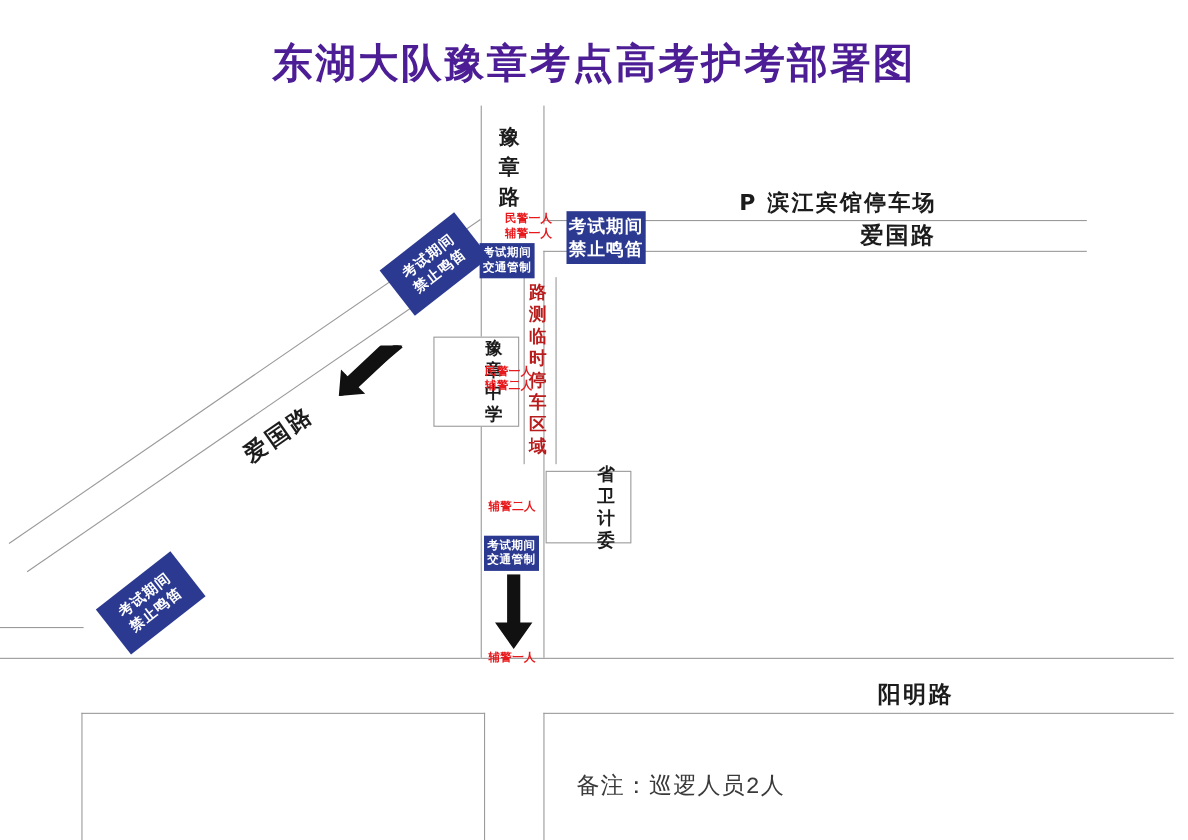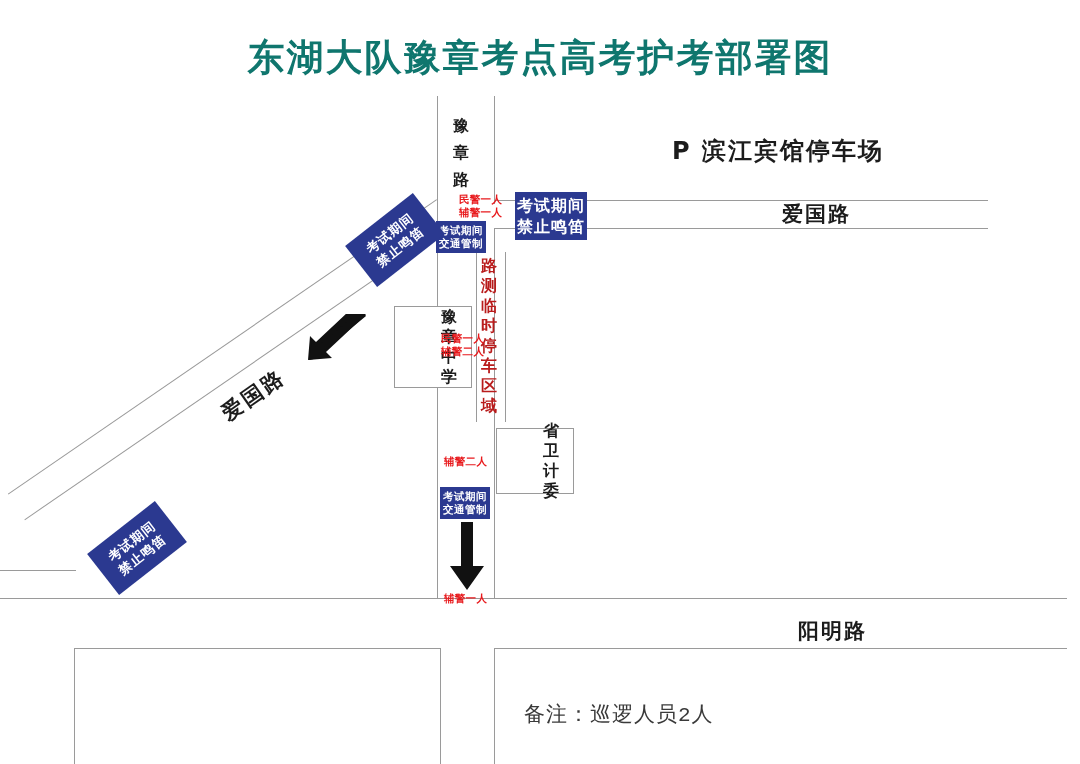--- a/index.html
+++ b/index.html
@@ -7,45 +7,45 @@
     font-family:"DejaVu Sans","Liberation Sans",sans-serif;
     width:1080px;height:764px;overflow:hidden;
   }
   #stage{position:relative;width:1080px;height:764px;background:#fff;}
 
   
   .title{
     position:absolute;left:0;top:36px;width:1080px;
     text-align:center;
     font-size:37px;line-height:44px;font-weight:bold;
-    color:#0f766e;letter-spacing:2px;
+    color:#4c1d95;letter-spacing:2px;
     font-family:"DejaVu Sans","Liberation Sans",sans-serif;
     white-space:nowrap;
   }
 
   
   .hline{position:absolute;height:0;border-top:1.5px solid #9a9a9a;}
   .vline{position:absolute;width:0;border-left:1.5px solid #9a9a9a;}
   .boxline{position:absolute;border:1.5px solid #9a9a9a;background:transparent;}
   .diag{position:absolute;height:0;border-top:1.5px solid #9a9a9a;
         transform-origin:0 0;}
 
   
   .roadname{
     position:absolute;font-weight:bold;color:#1c1c1c;
     font-size:21px;letter-spacing:2px;white-space:nowrap;
   }
   .vroadname{
     position:absolute;font-weight:bold;color:#1c1c1c;
-    font-size:16px;letter-spacing:1px;line-height:27px;
+    font-size:19px;letter-spacing:1px;line-height:27px;
     width:1.2em;word-break:break-all;text-align:center;
   }
   .parkname{
     position:absolute;font-weight:bold;color:#1c1c1c;
-    font-size:24px;letter-spacing:2px;white-space:nowrap;
+    font-size:20px;letter-spacing:2px;white-space:nowrap;margin-top:36px;
   }
   .diagroadname{
     position:absolute;font-weight:bold;color:#1c1c1c;
     font-size:21px;letter-spacing:3px;white-space:nowrap;
     transform-origin:0 0;
   }
 
   
   .placebox{
     position:absolute;border:1.2px solid #9a9a9a;background:#fff;

